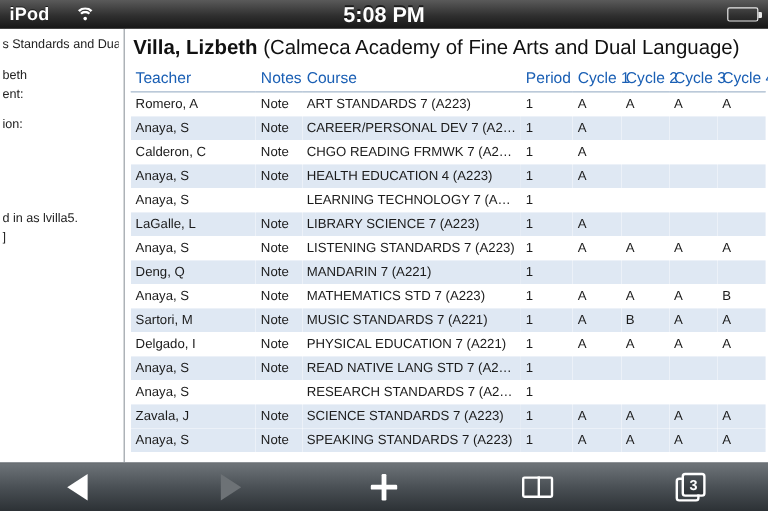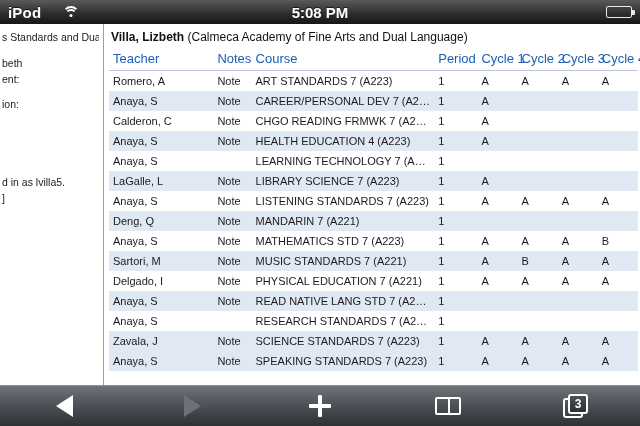--- a/index.html
+++ b/index.html
@@ -62,21 +62,21 @@
   }
   .wifi i:nth-child(1) { width: 13px; height: 13px; top: 0; }
   .wifi i:nth-child(2) { width: 8px;  height: 8px;  top: 3px; }
   .wifi i:nth-child(3) {
     width: 3px; height: 3px; top: 8px;
     background: #fff; border-radius: 50%; border: none;
   }
   .status-center {
     flex: 1;
     text-align: center;
-    font-size: 15px;
+    font-size: 18px;
     font-weight: bold;
     text-shadow: 0 -1px 0 rgba(0,0,0,.6);
   }
   .status-right {
     width: 200px;
     display: flex;
     align-items: center;
     justify-content: flex-end;
     padding-right: 8px;
   }
@@ -137,21 +137,21 @@
 
   .content {
     position: absolute;
     top: 0; left: 105px;
     width: 535px;
     height: 362px;
     background: #fff;
     overflow: hidden;
   }
   .title {
-    font-size: 12px;
+    font-size: 17px;
     color: #111;
     padding: 6px 0 4px 6px;
     white-space: nowrap;
   }
   .title .name { font-weight: bold; }
   .title .sub { font-weight: normal; }
 
   table.schedule {
     border-collapse: collapse;
     width: 529px;

